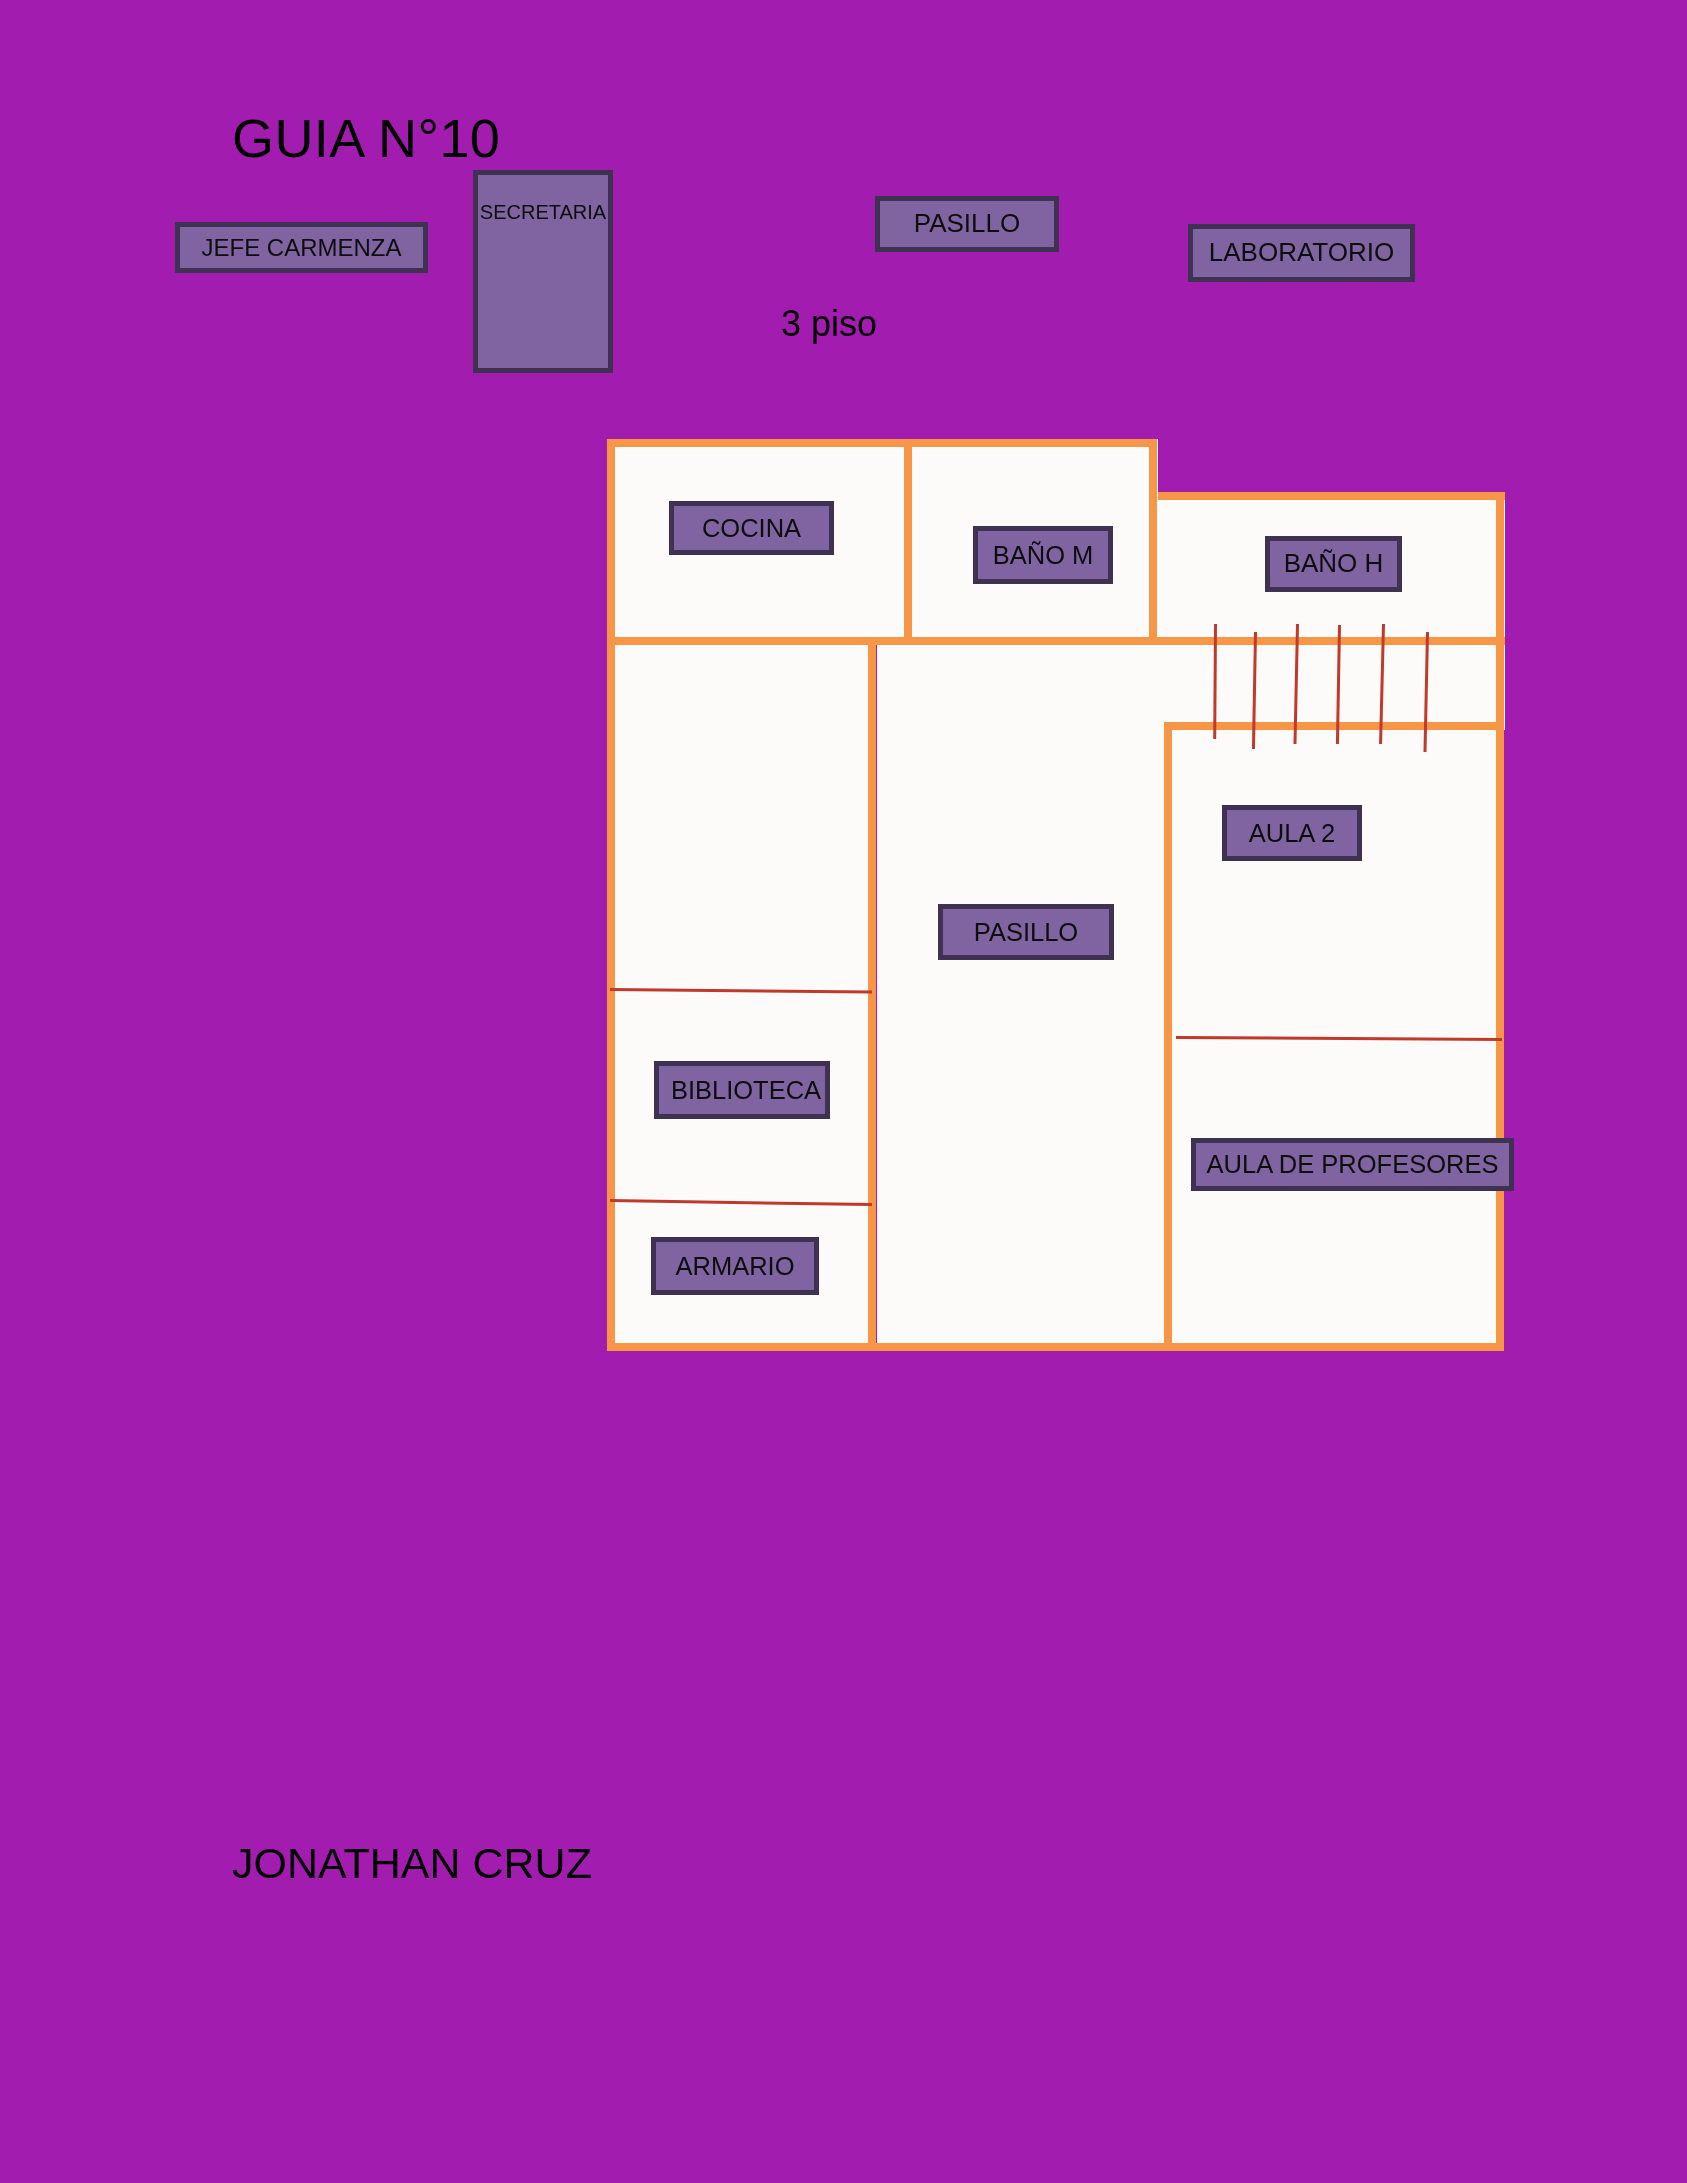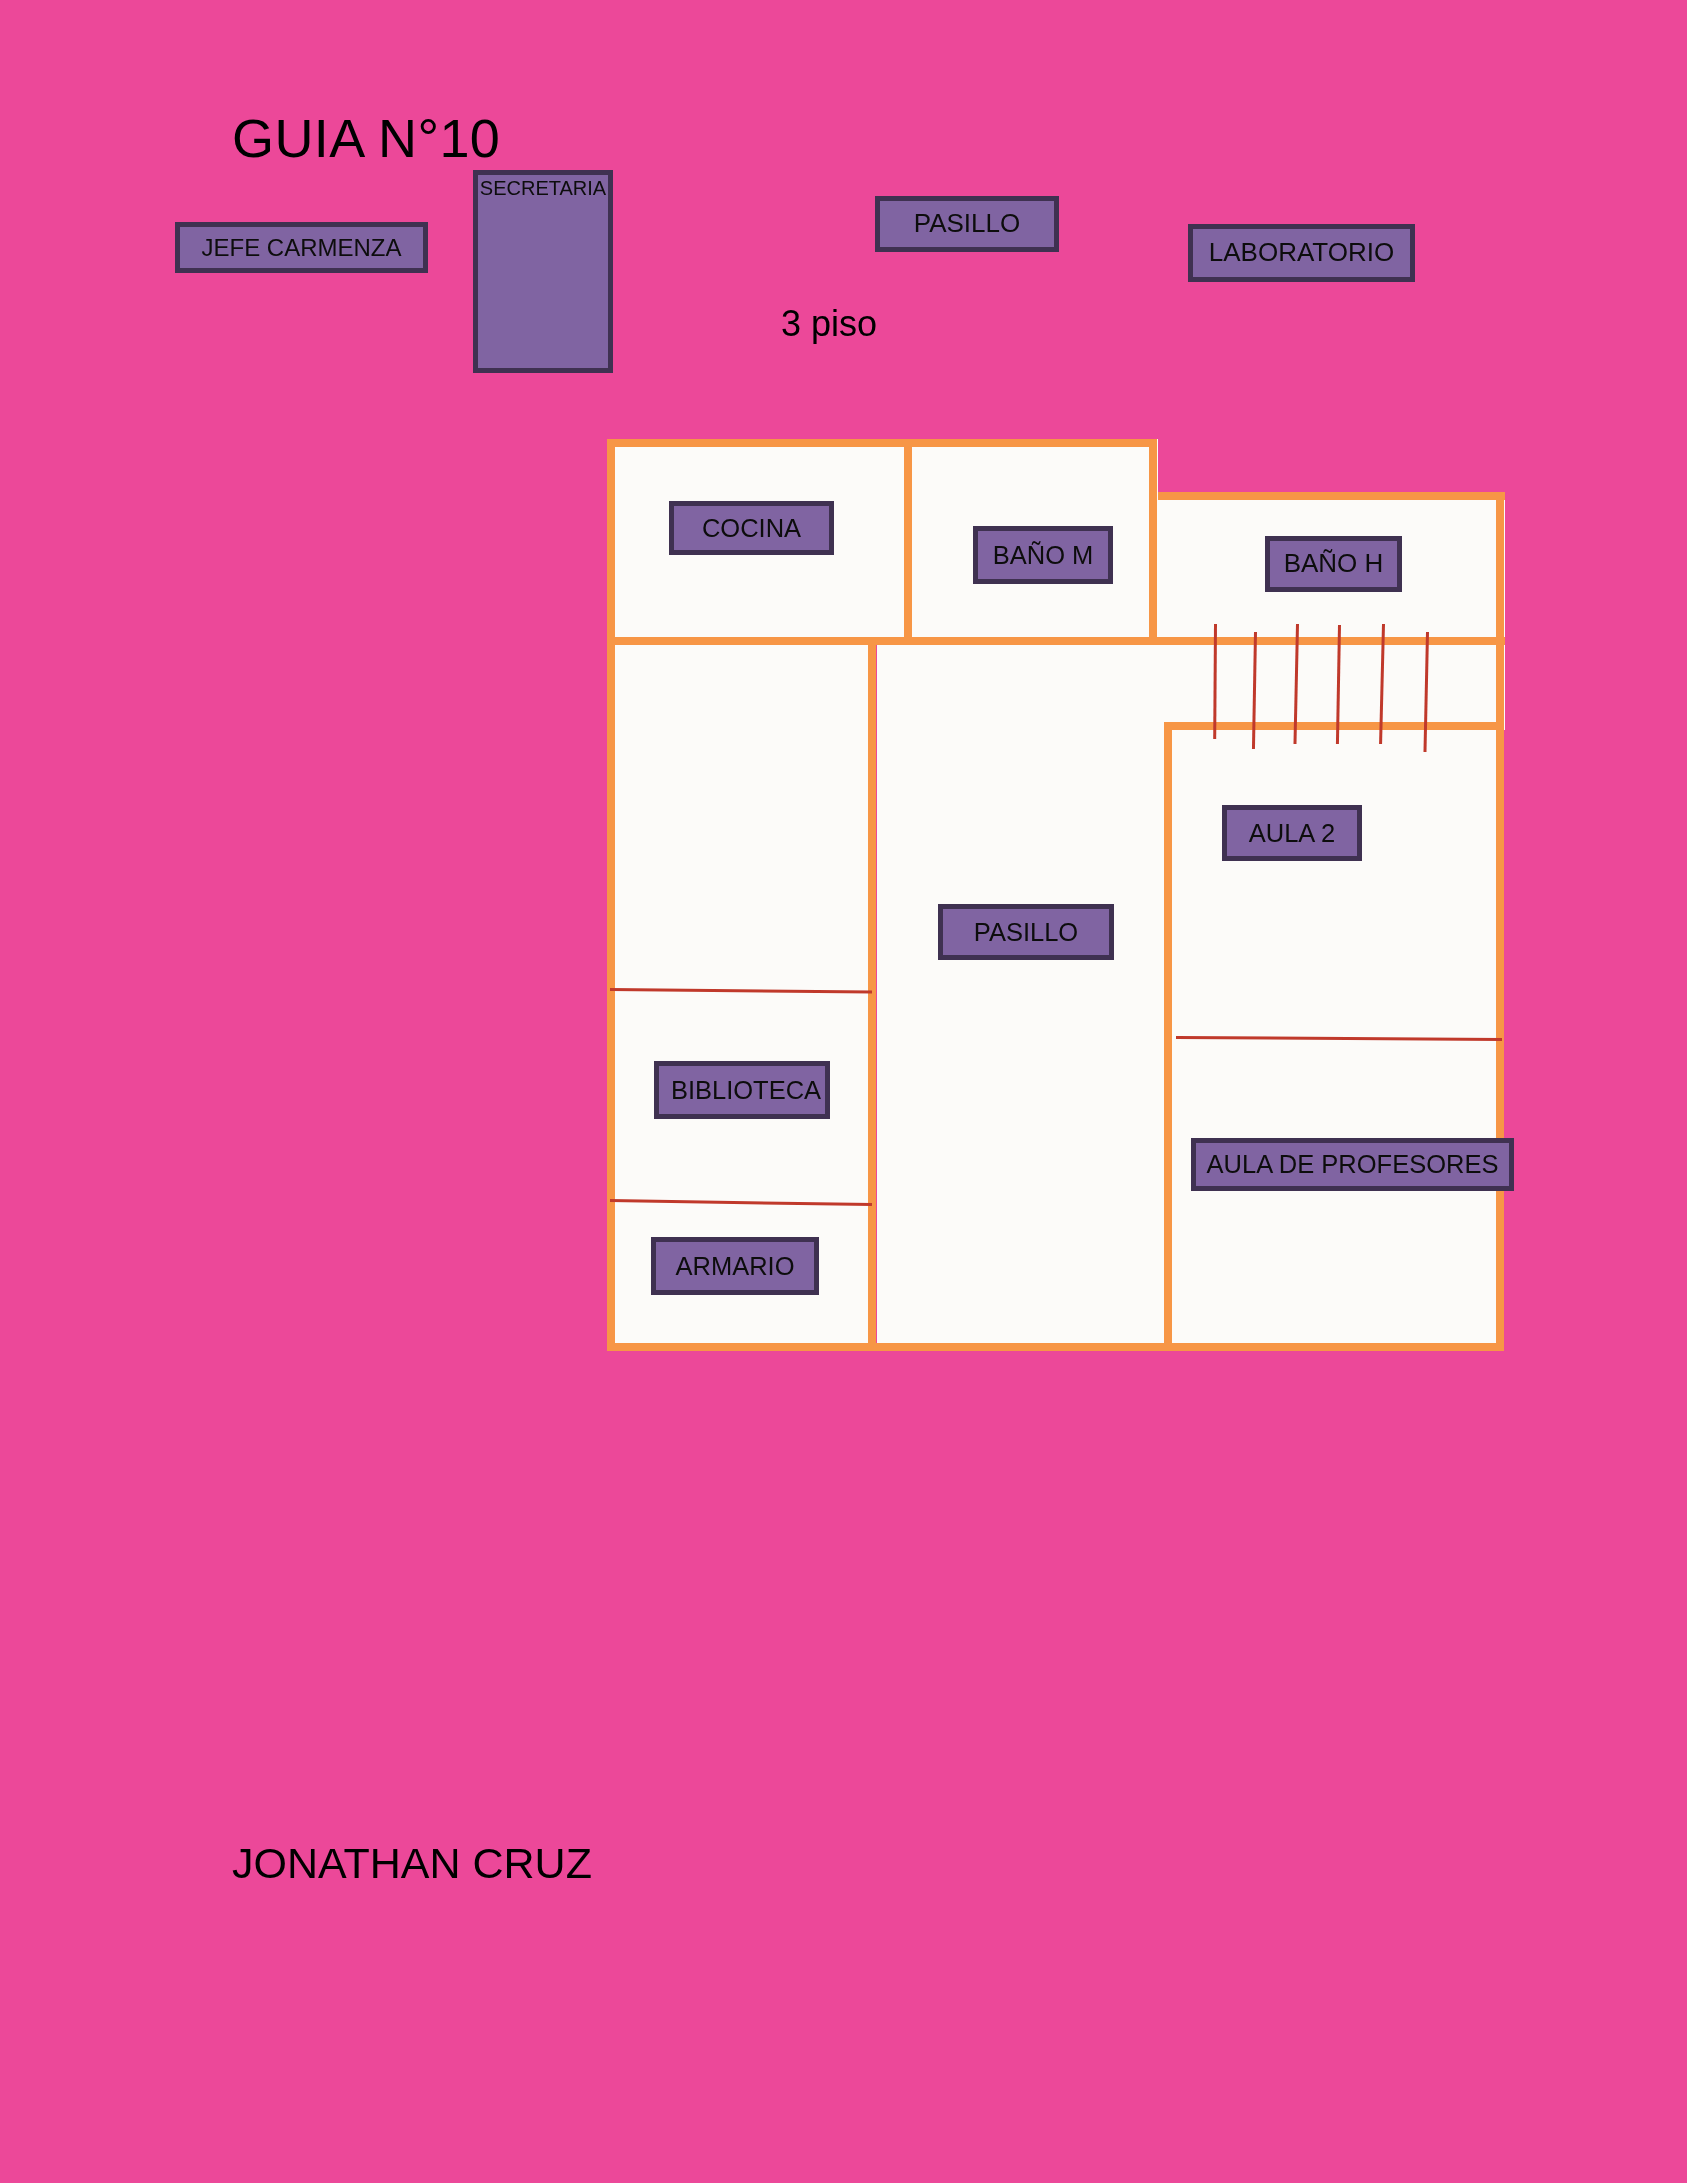--- a/index.html
+++ b/index.html
@@ -8,42 +8,42 @@
     padding: 0;
     background: #ffffff;
   }
   body {
     font-family: "Liberation Sans", sans-serif;
   }
   #page {
     position: relative;
     width: 1687px;
     height: 2183px;
-    background: #ec4899;
+    background: #a21caf;
     overflow: hidden;
   }
 
   
   .plaque {
     position: absolute;
     box-sizing: border-box;
     background: #8064A2;
     border: 5.8px solid #3F3151;
     display: flex;
     align-items: center;
     justify-content: center;
     color: #0d0d0d;
     font-family: "Liberation Sans", sans-serif;
     line-height: 1.05;
     white-space: nowrap;
     z-index: 30;
   }
   .plaque.top-text {
     align-items: flex-start;
-    padding-top: 3px;
+    padding-top: 27px;
   }
 
   
   .freetext {
     position: absolute;
     color: #000000;
     font-family: "Liberation Sans", sans-serif;
     white-space: nowrap;
     z-index: 20;
   }

